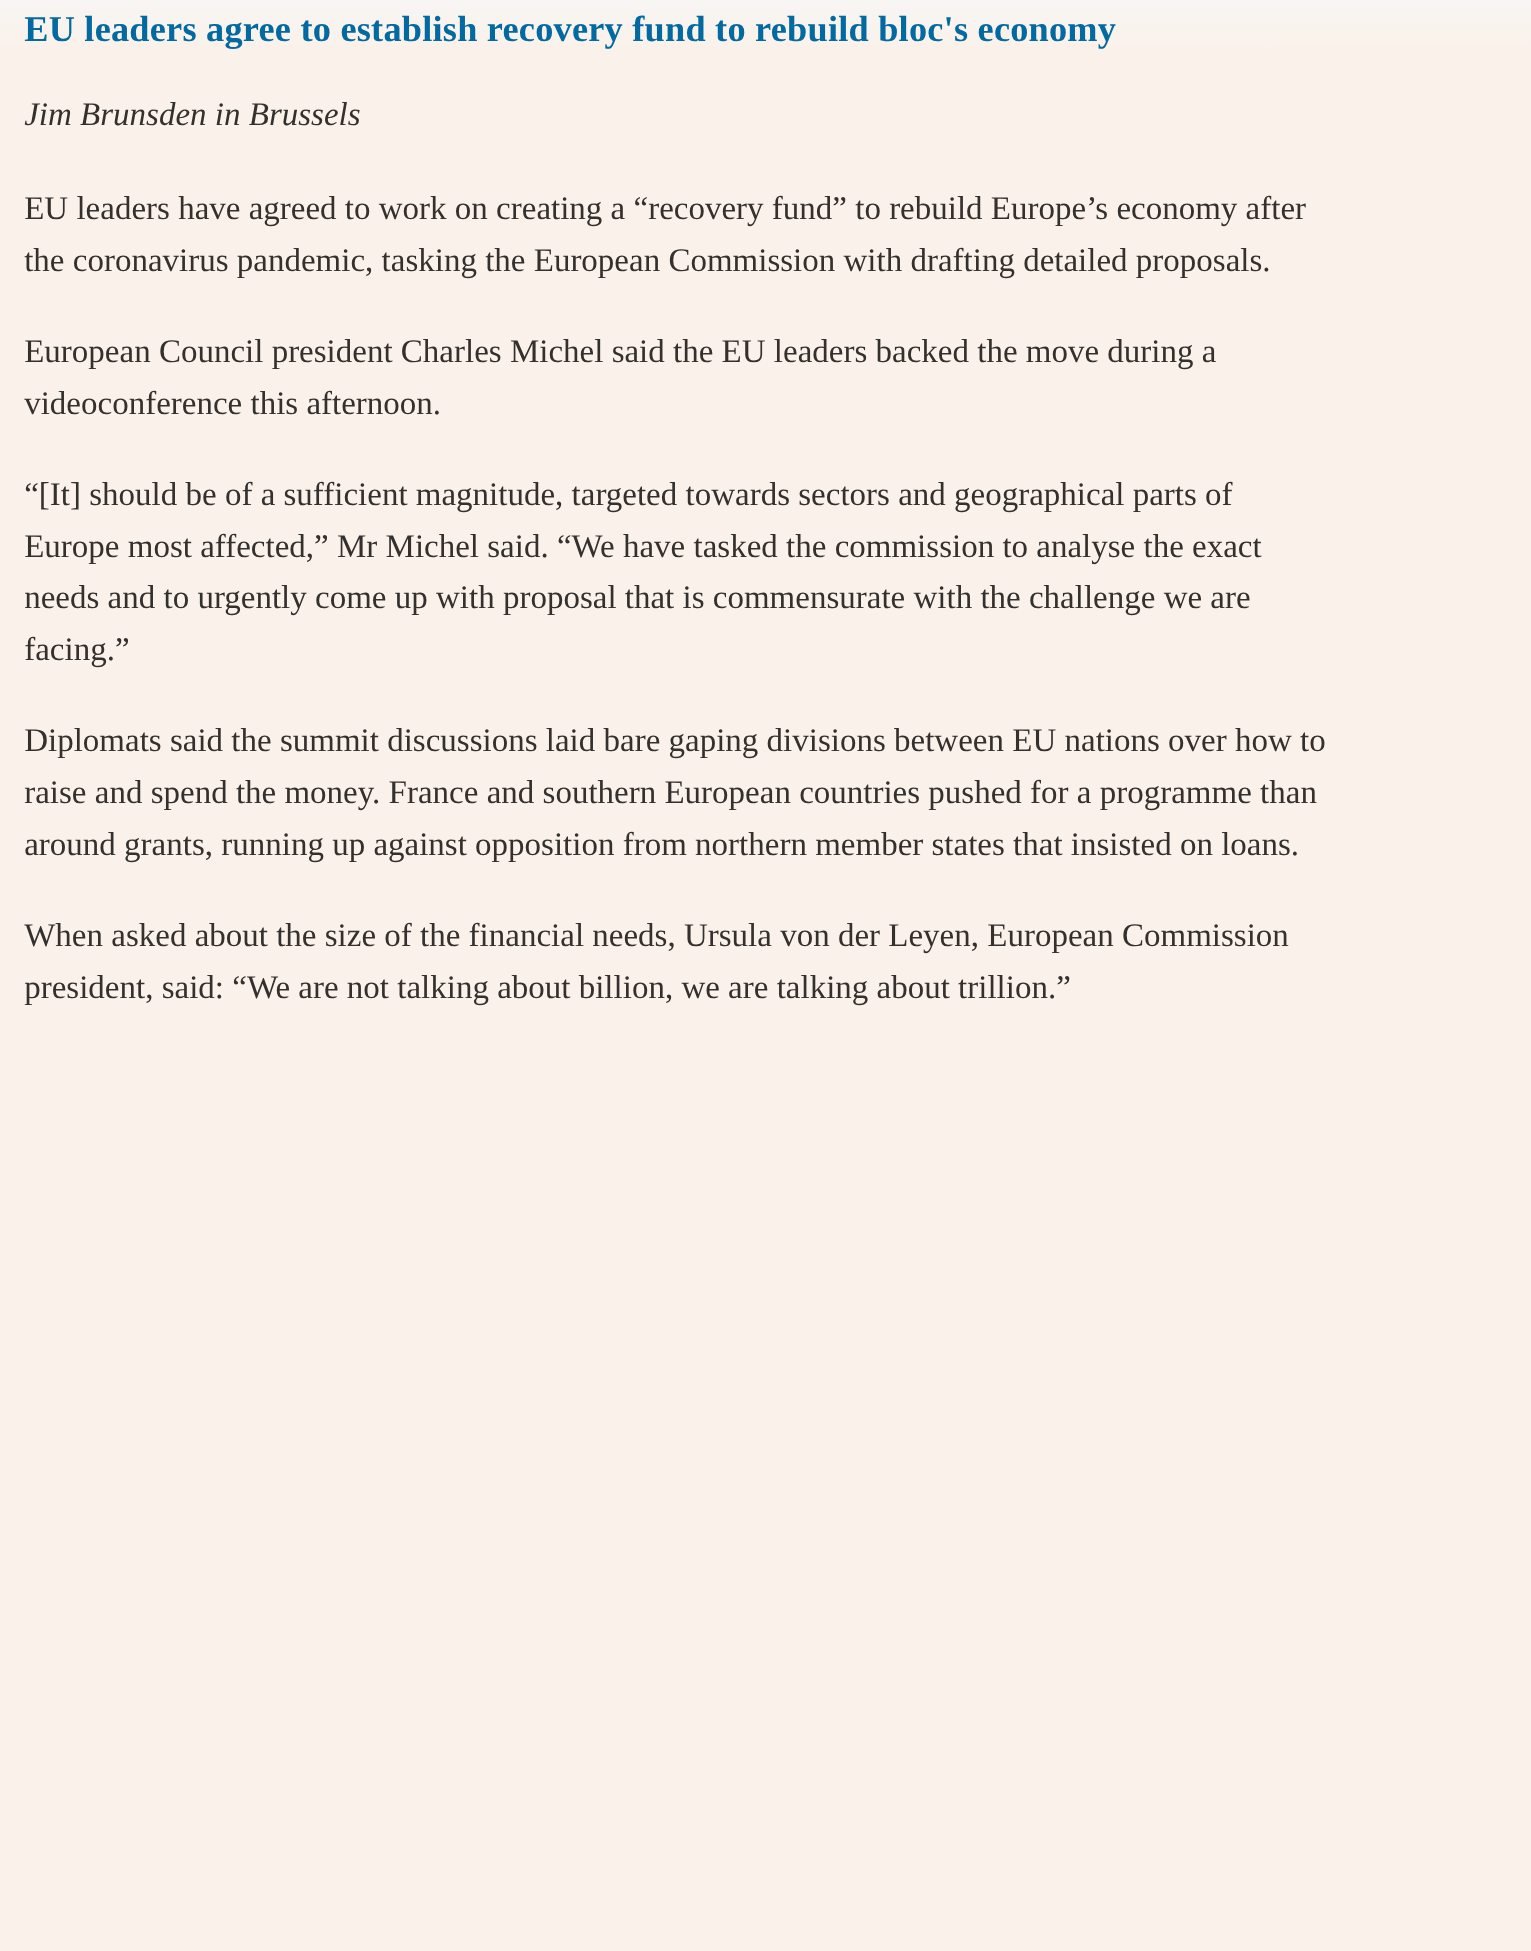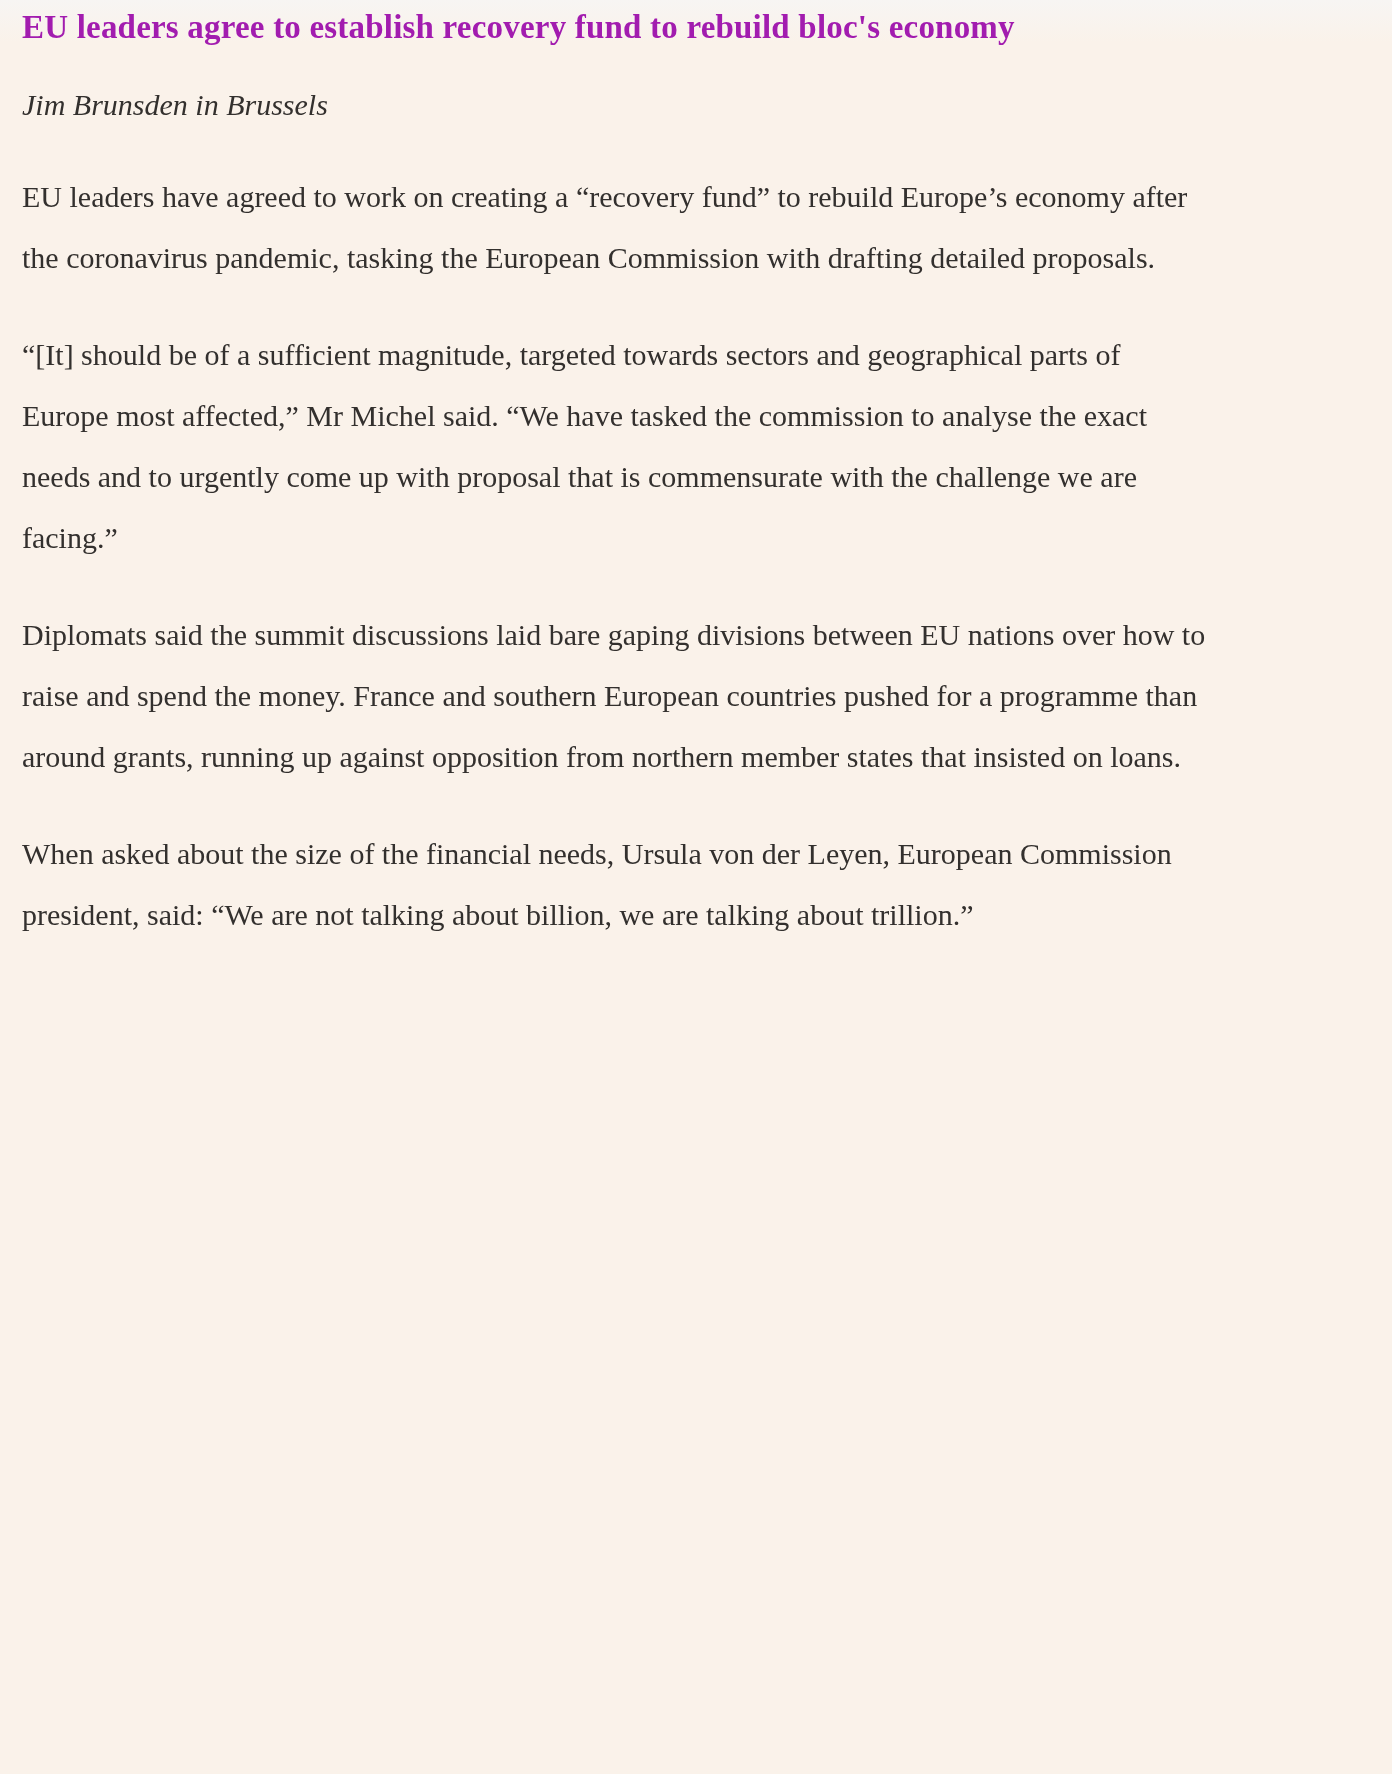--- a/index.html
+++ b/index.html
@@ -18,47 +18,48 @@
   }
   .article {
     box-sizing: border-box;
     max-width: 1210px;
     padding: 6px 0 40px 22px;
   }
   .headline {
     font-size: 33px;
     font-weight: bold;
     line-height: 1.3;
-    color: #a21caf;
+    color: #0369a1;
     margin: 0 0 36px 0;
     letter-spacing: 0.2px;
   }
   .byline {
     font-size: 30px;
     font-style: italic;
     line-height: 1.3;
     margin: 16px 0 42px 0;
   }
   .body-text p {
     font-size: 30px;
-    line-height: 61px;
+    line-height: 47px;
     margin: 0 0 36px 0;
     max-width: 1188px;
   }
   .body-text p:last-child {
     margin-bottom: 0;
   }
 </style>
 </head>
 <body>
 
 <article class="article">
   <h1 class="headline">EU leaders agree to establish recovery fund to rebuild bloc's economy</h1>
 
   <p class="byline">Jim Brunsden in Brussels</p>
 
   <div class="body-text">
     <p>EU leaders have agreed to work on creating a “recovery fund” to rebuild Europe’s economy after the coronavirus pandemic, tasking the European Commission with drafting detailed proposals.</p>
+    <p>European Council president Charles Michel said the EU leaders backed the move during a videoconference this afternoon.</p>
     <p>“[It] should be of a sufficient magnitude, targeted towards sectors and geographical parts of Europe most affected,” Mr Michel said. “We have tasked the commission to analyse the exact needs and to urgently come up with proposal that is commensurate with the challenge we are facing.”</p>
     <p>Diplomats said the summit discussions laid bare gaping divisions between EU nations over how to raise and spend the money. France and southern European countries pushed for a programme than around grants, running up against opposition from northern member states that insisted on loans.</p>
     <p>When asked about the size of the financial needs, Ursula von der Leyen, European Commission president, said: “We are not talking about billion, we are talking about trillion.”</p>
   </div>
 </article>
 
 </body></html>

